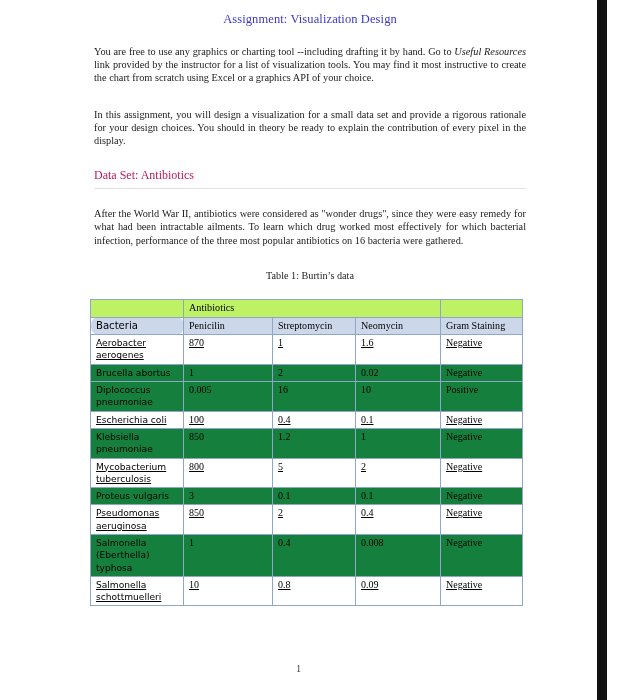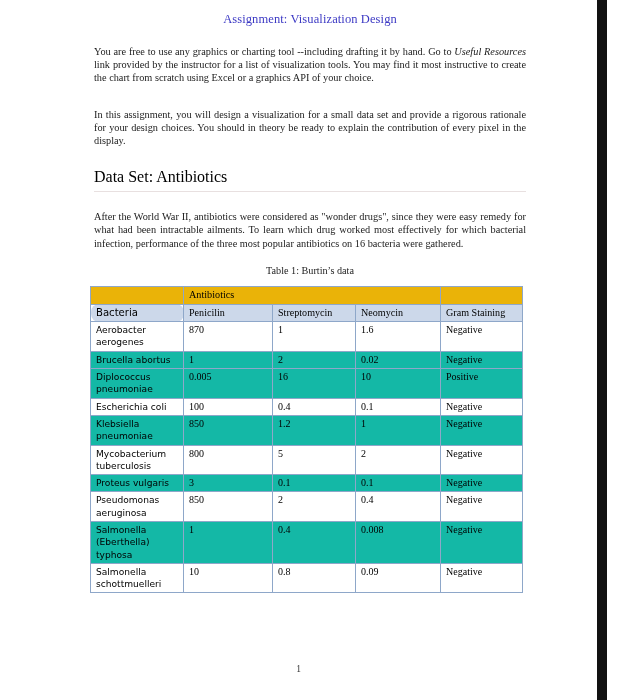--- a/index.html
+++ b/index.html
@@ -68,37 +68,37 @@
     color: #1b1b1b;
   }
 
   p.p1 { margin-top: 23px; }
   p.p2 { margin-top: 18px; }
   p.p3 { margin-top: 18px; font-family: Liberation Serif, serif; }
 
   .italic { font-style: italic; }
 
   .section-heading {
-    color: #000000;
-    font-size: 16px;
+    color: #be185d;
+    font-size: 12px;
     font-weight: normal;
     margin: 0;
     padding-top: 21px;
   }
   .heading-rule {
     height: 1px;
     background: #e8e0e0;
     margin-top: 5px;
     width: 100%;
   }
 
   .table-caption {
     font-size: 10.2px;
     text-align: center;
-    margin: 0;
+    margin: 8px;
     padding-top: 15px;
     padding-bottom: 10px;
     color: #1b1b1b;
   }
 
   table.burtin {
     border-collapse: collapse;
     width: 432px;
     table-layout: fixed;
     font-size: 9.6px;
@@ -113,42 +113,42 @@
     line-height: 12.3px;
     height: 12px;
   }
   .c0 { width: 93px; }
   .c1 { width: 89px; }
   .c2 { width: 83px; }
   .c3 { width: 85px; }
   .c4 { width: 82px; }
 
   tr.hdr-top td {
-    background: #eab308;
+    background: #bef264;
     height: 13px;
     margin-left: 25px;
   }
   td.antibiotics-span {
     text-align: center;
     font-weight: bold;
     font-size: 10.2px;
   }
   tr.hdr-cols td {
     background: #ccd8ea;
     font-size: 10.1px;
   }
   td.bacteria-hdr {
     font-weight: bold;
     font-family: "DejaVu Sans", "Liberation Sans", sans-serif;
     font-size: 9.3px;
     border-radius: 8px;
   }
 
-  tr.band td { background: #14b8a6; }
-  tr.plain td { background: #ffffff; }
+  tr.band td { background: #15803d; }
+  tr.plain td { background: #ffffff; text-decoration: underline; }
 
   td.name {
     font-family: "DejaVu Sans", "Liberation Sans", sans-serif;
     font-weight: bold;
     font-size: 9.1px;
     line-height: 12.4px;
   }
   td.val {
     font-family: "Liberation Serif", "DejaVu Serif", serif;
     font-size: 10px;

